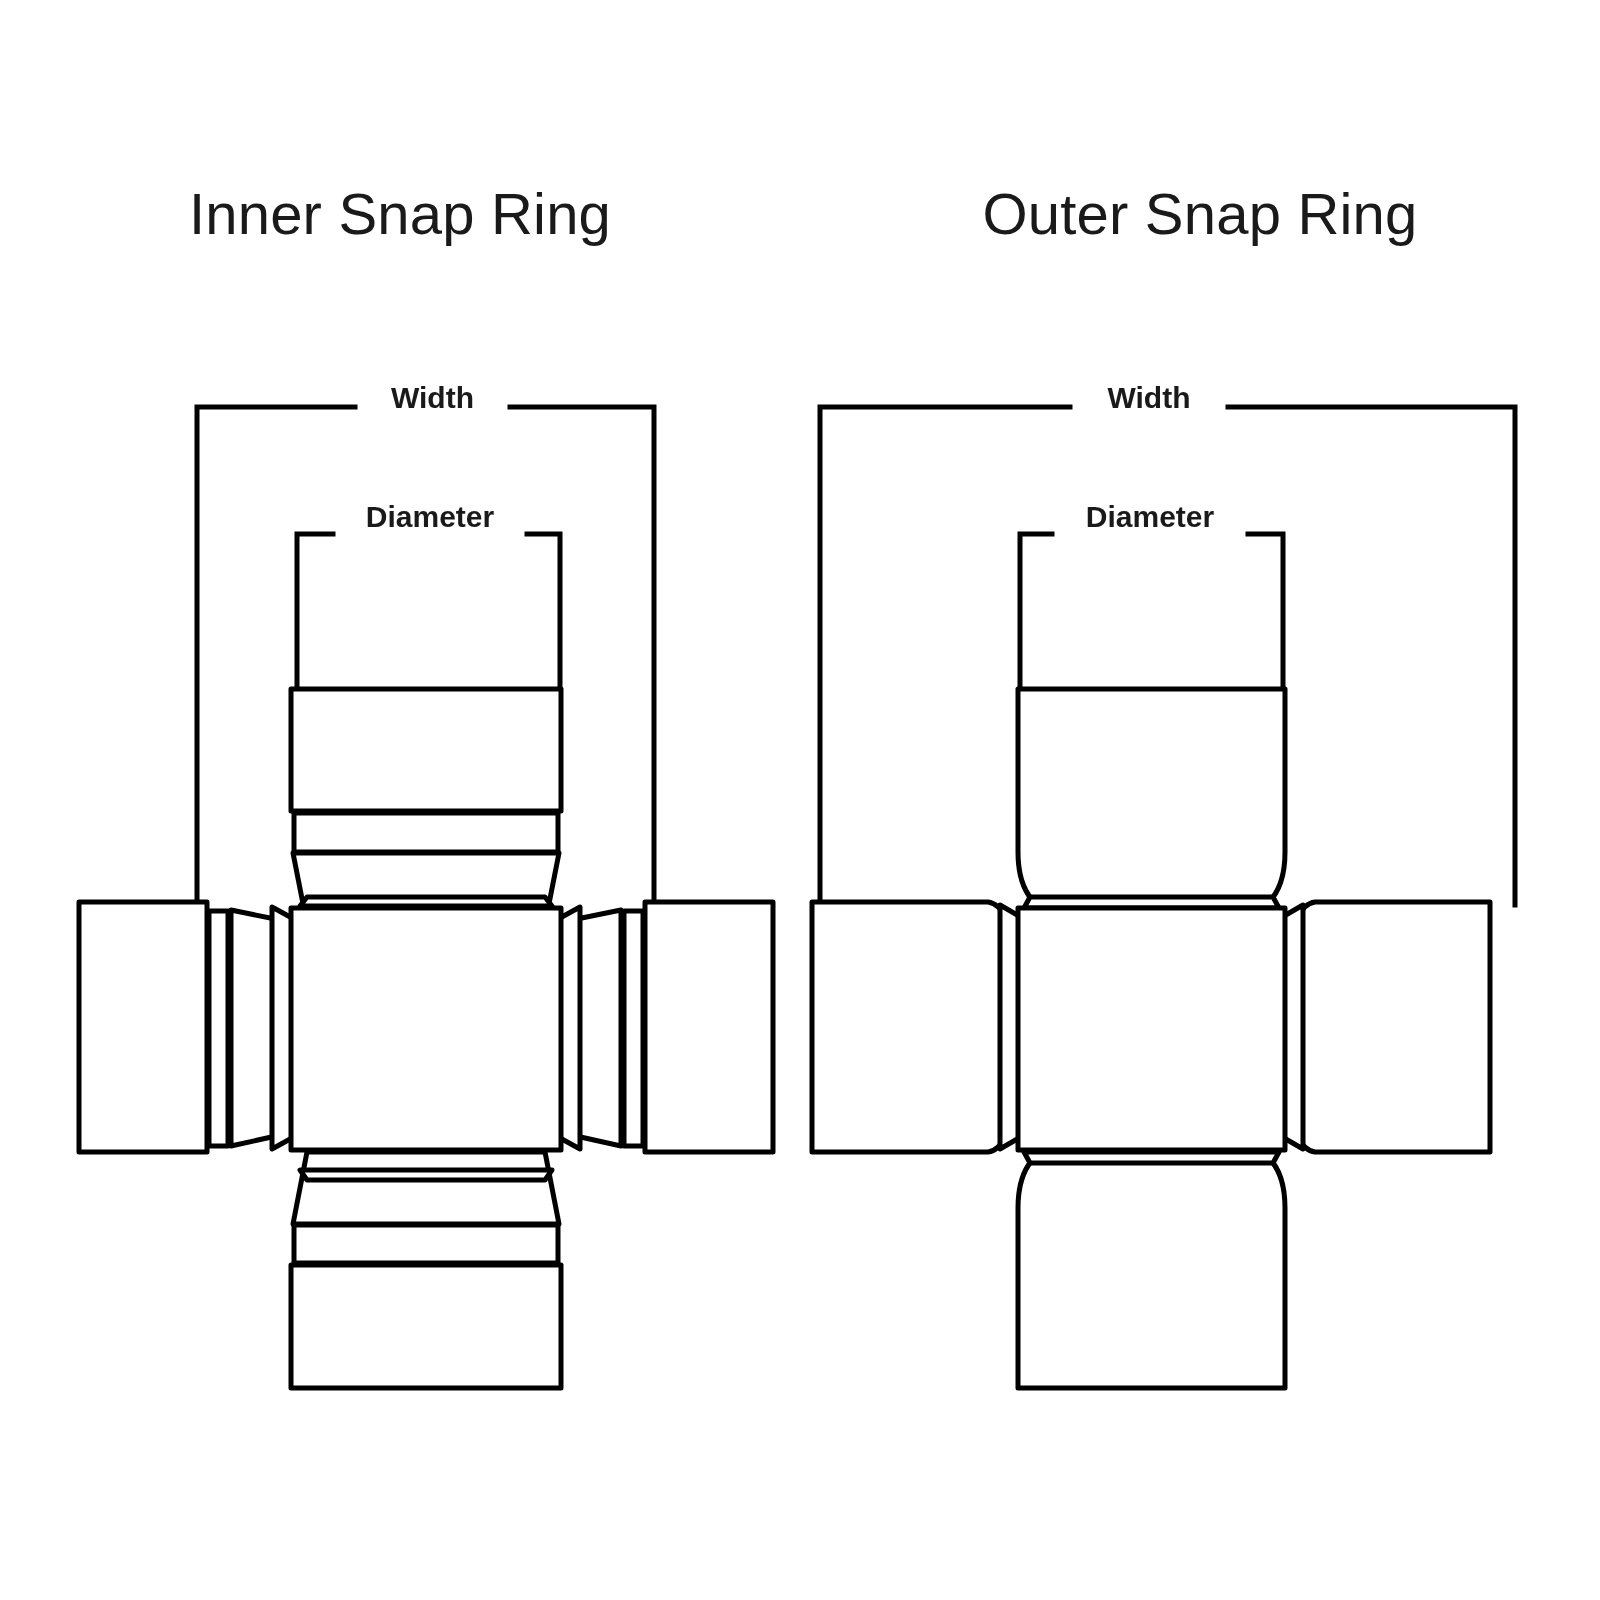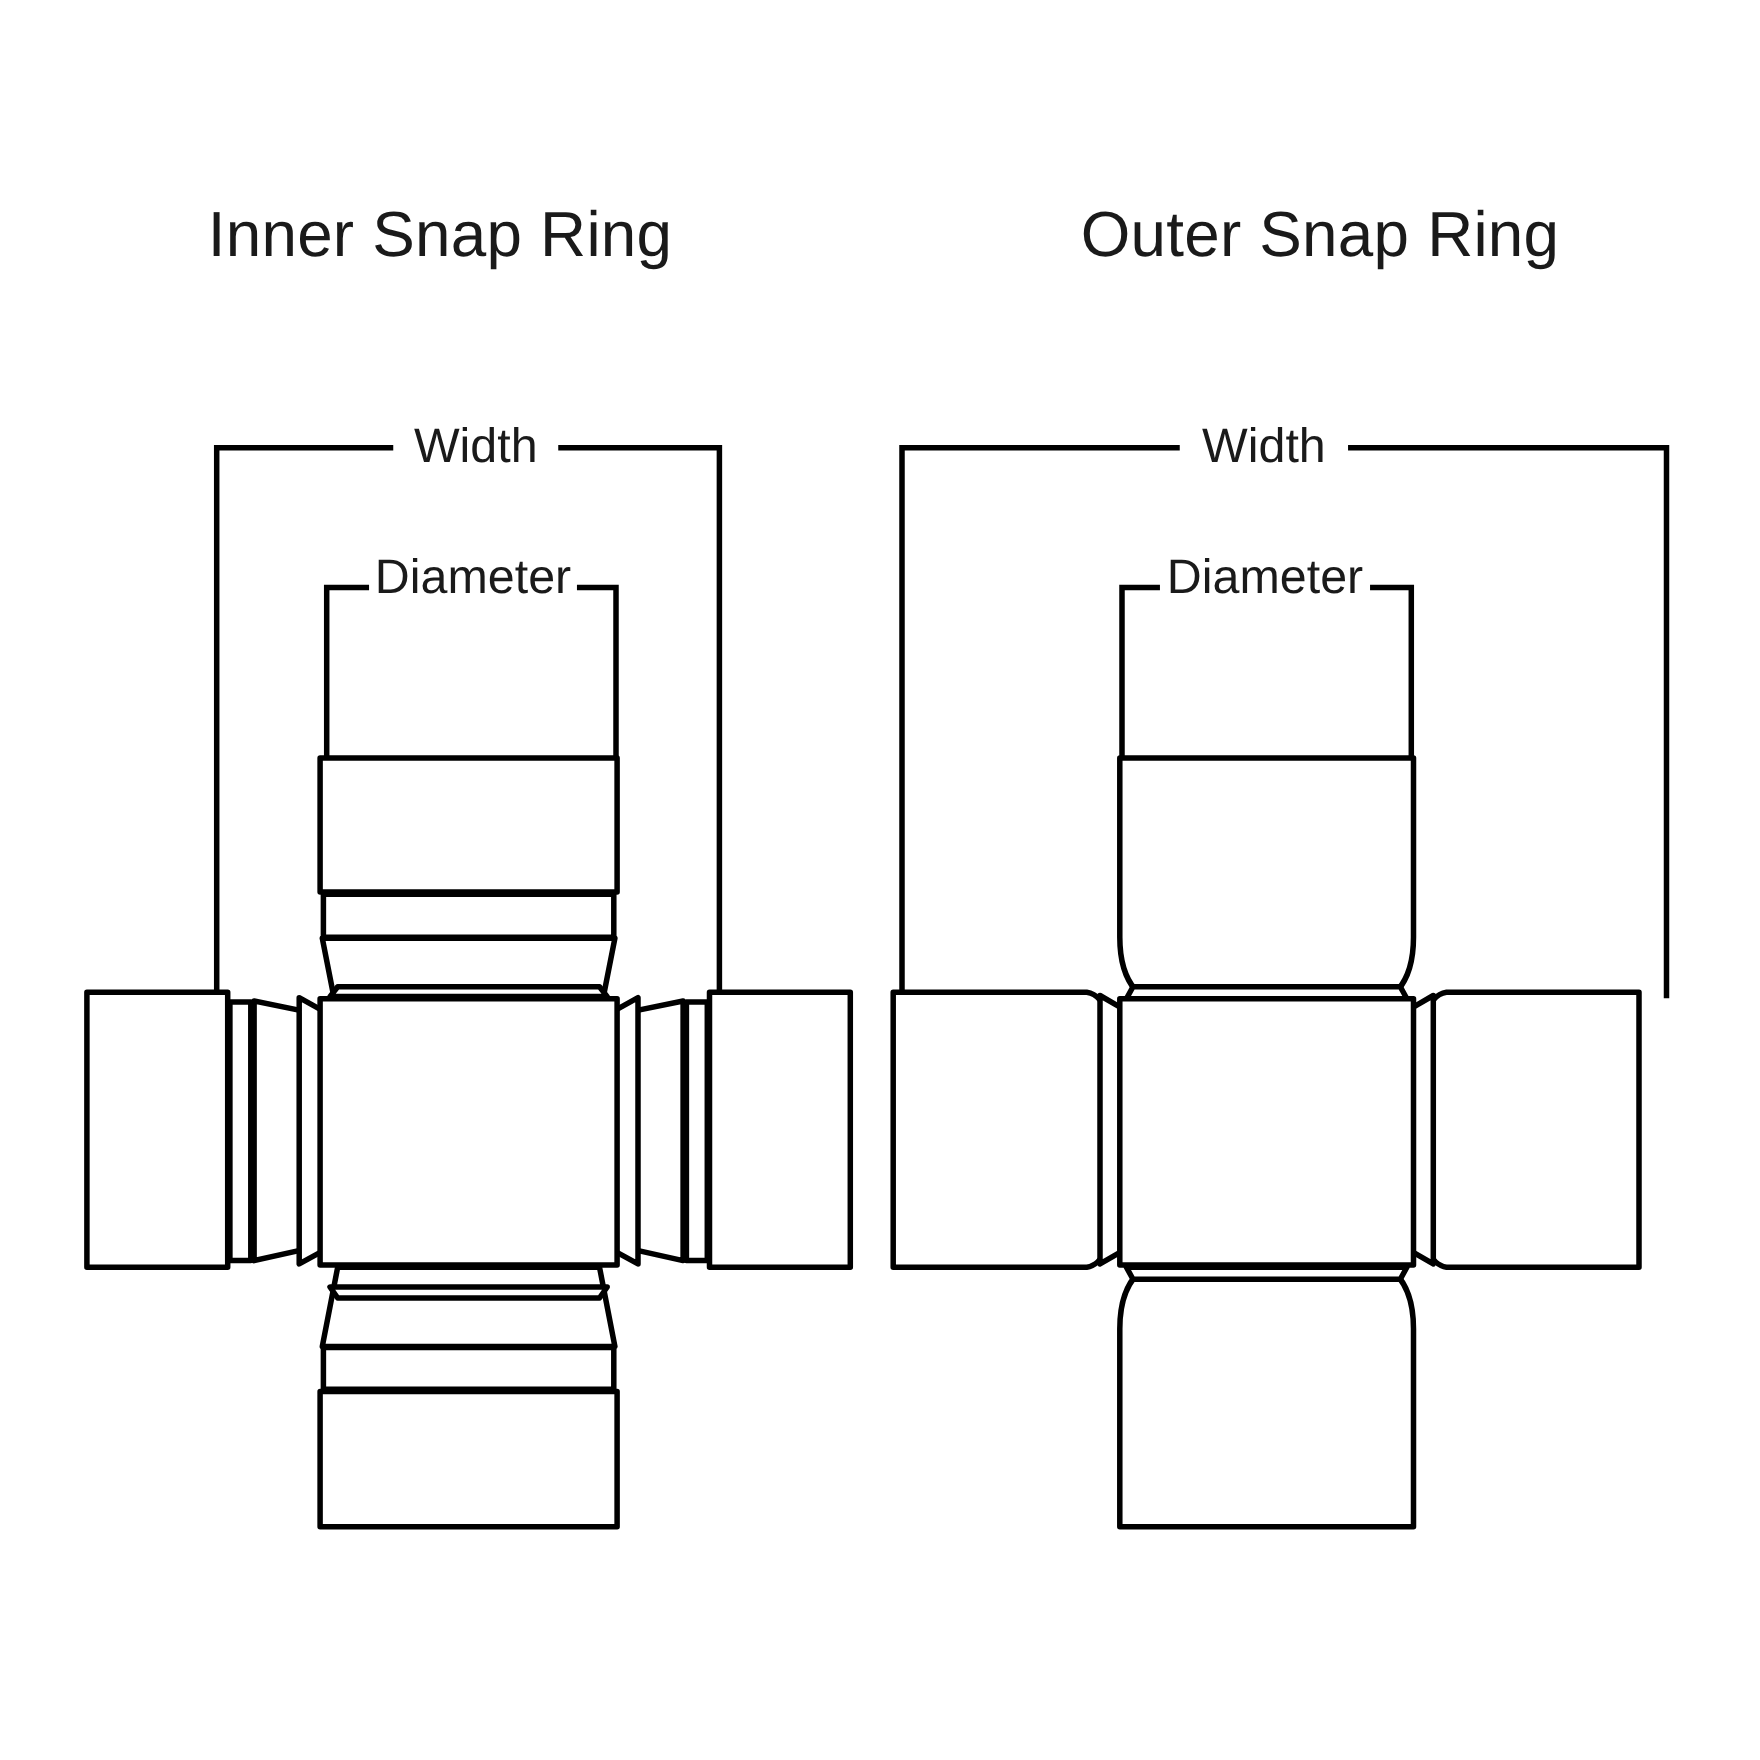--- a/index.html
+++ b/index.html
@@ -44,22 +44,22 @@
     stroke-linecap: round;
   }
   svg.diagram .dim-line {
     fill: none;
     stroke: #000000;
     stroke-width: 5;
     stroke-linecap: square;
   }
   .dim-label {
     position: absolute;
-    font-size: 44px;
-    font-weight: 400;
+    font-size: 30px;
+    font-weight: 700;
     color: #1a1a1a;
     white-space: nowrap;
     text-align: center;
   }
 </style>
 </head>
 <body>
 
 <div id="page">
 

